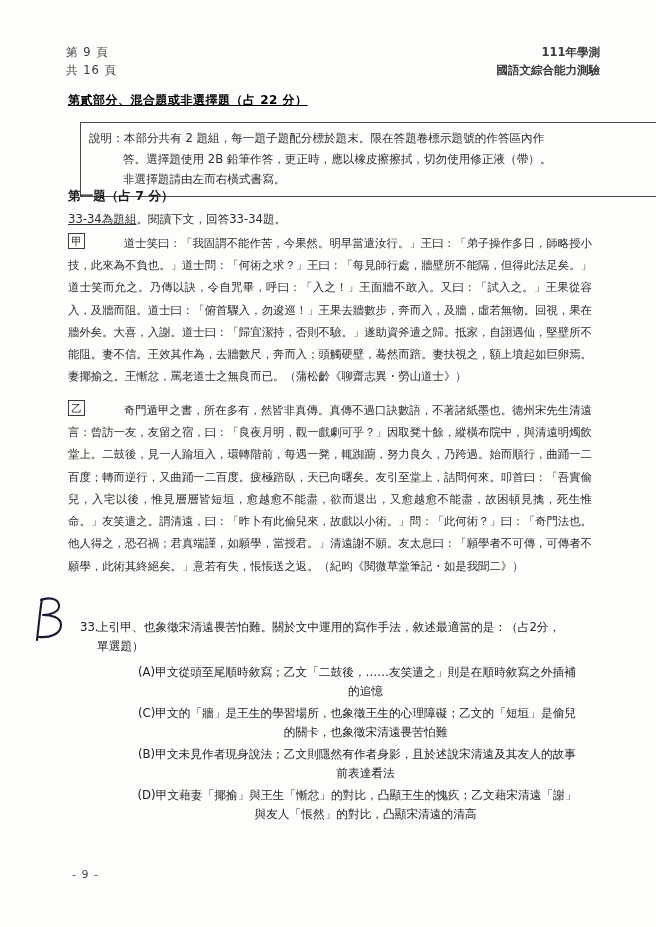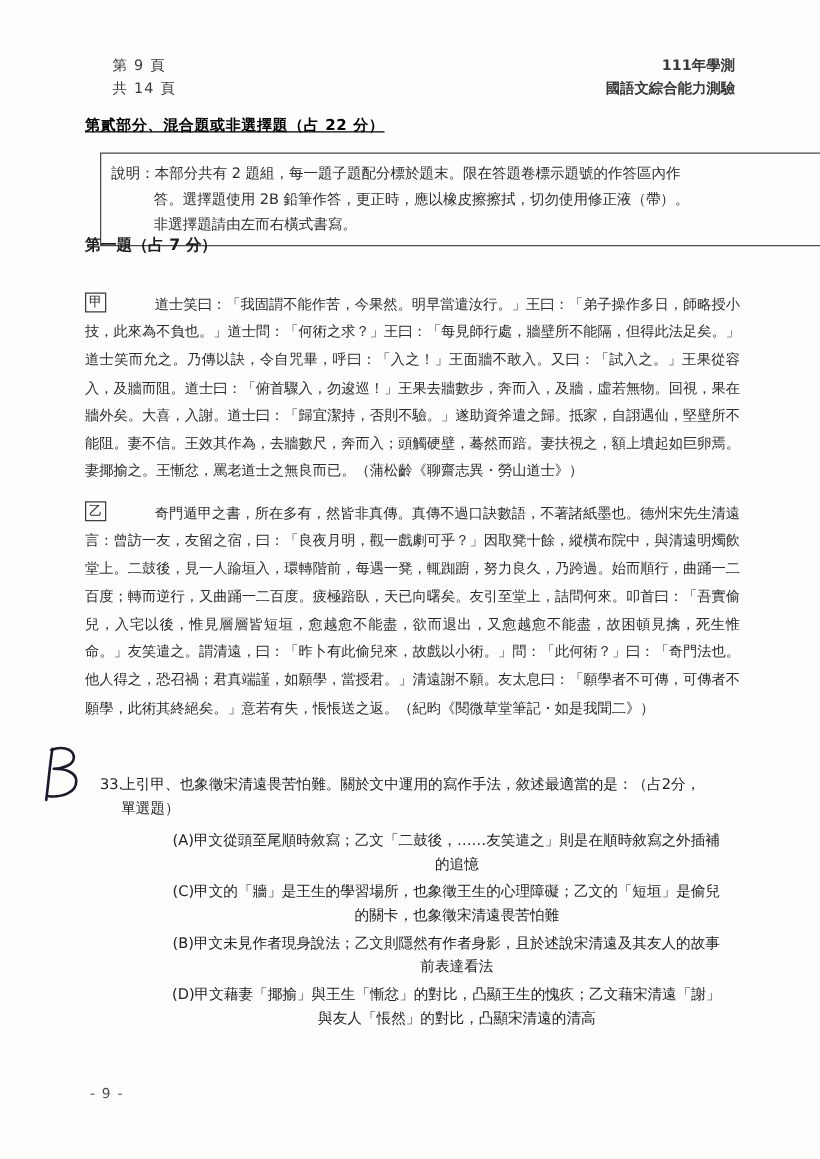--- a/index.html
+++ b/index.html
@@ -10,23 +10,23 @@
     color:#2b2b2b;
     position:relative;
     overflow:hidden;
   }
   .page{
     position:absolute;inset:0;
     padding:0;
   }
   
   .hdr{
-    position:absolute;left:66px;top:44px;right:68px;
+    position:absolute;left:66px;top:44px;right:56px;
     display:flex;justify-content:space-between;align-items:flex-start;
-    font-size:11.5px;line-height:1.55;color:#3a3a3a;margin-left:24px;
+    font-size:11.5px;line-height:1.55;color:#3a3a3a;
   }
   .hdr-left div,.hdr-right div{white-space:nowrap;}
   .hdr-right{text-align:right;font-weight:bold;}
   .hdr-left .pg-no{letter-spacing:1px;}
 
   
   .part-title{
     position:absolute;left:68px;top:92px;
     font-size:12px;font-weight:bold;letter-spacing:.5px;
     color:#000000;
@@ -102,37 +102,40 @@
   }
 </style>
 </head>
 <body>
 
 <div class="page">
 
   <div class="hdr">
     <div class="hdr-left">
       <div class="pg-no">第 9 頁</div>
-      <div class="pg-no">共 14 頁</div>
+      <div class="pg-no">共 16 頁</div>
     </div>
     <div class="hdr-right">
       <div>111年學測</div>
       <div>國語文綜合能力測驗</div>
     </div>
   </div>
 
   <div class="part-title">第貳部分、混合題或非選擇題（占 22 分）</div>
 
   <div class="instr-box">
     <div class="instr-line">說明：本部分共有 2 題組，每一題子題配分標於題末。限在答題卷標示題號的作答區內作</div>
     <div class="instr-line ind">答。選擇題使用 2B 鉛筆作答，更正時，應以橡皮擦擦拭，切勿使用修正液（帶）。</div>
     <div class="instr-line ind">非選擇題請由左而右橫式書寫。</div>
   </div>
 
   <div class="q1-title">第一題（占 7 分）</div>
+  <div class="q1-sub">
+    <span class="ul">33-34為題組</span><span>。閱讀下文，回答33-34題。</span>
+  </div>
 
   <div class="passage" id="passage-jia">
     <span class="tag">甲</span><span class="ptext">　　道士笑曰：「我固謂不能作苦，今果然。明早當遣汝行。」王曰：「弟子操作多日，師略授小技，此來為不負也。」道士問：「何術之求？」王曰：「每見師行處，牆壁所不能隔，但得此法足矣。」道士笑而允之。乃傳以訣，令自咒畢，呼曰：「入之！」王面牆不敢入。又曰：「試入之。」王果從容入，及牆而阻。道士曰：「俯首驟入，勿逡巡！」王果去牆數步，奔而入，及牆，虛若無物。回視，果在牆外矣。大喜，入謝。道士曰：「歸宜潔持，否則不驗。」遂助資斧遣之歸。抵家，自詡遇仙，堅壁所不能阻。妻不信。王效其作為，去牆數尺，奔而入；頭觸硬壁，蓦然而踣。妻扶視之，額上墳起如巨卵焉。妻揶揄之。王慚忿，罵老道士之無良而已。（蒲松齡《聊齋志異・勞山道士》）</span>
   </div>
 
   <div class="passage" id="passage-yi">
     <span class="tag">乙</span><span class="ptext">　　奇門遁甲之書，所在多有，然皆非真傳。真傳不過口訣數語，不著諸紙墨也。德州宋先生清遠言：曾訪一友，友留之宿，曰：「良夜月明，觀一戲劇可乎？」因取凳十餘，縱橫布院中，與清遠明燭飲堂上。二鼓後，見一人踰垣入，環轉階前，每遇一凳，輒踟躕，努力良久，乃跨過。始而順行，曲踊一二百度；轉而逆行，又曲踊一二百度。疲極踣臥，天已向曙矣。友引至堂上，詰問何來。叩首曰：「吾實偷兒，入宅以後，惟見層層皆短垣，愈越愈不能盡，欲而退出，又愈越愈不能盡，故困頓見擒，死生惟命。」友笑遣之。謂清遠，曰：「昨卜有此偷兒來，故戲以小術。」問：「此何術？」曰：「奇門法也。他人得之，恐召禍；君真端謹，如願學，當授君。」清遠謝不願。友太息曰：「願學者不可傳，可傳者不願學，此術其終絕矣。」意若有失，悵悵送之返。（紀昀《閱微草堂筆記・如是我聞二》）</span>
   </div>
 
   <svg class="hand-b" viewBox="0 0 34 52">

